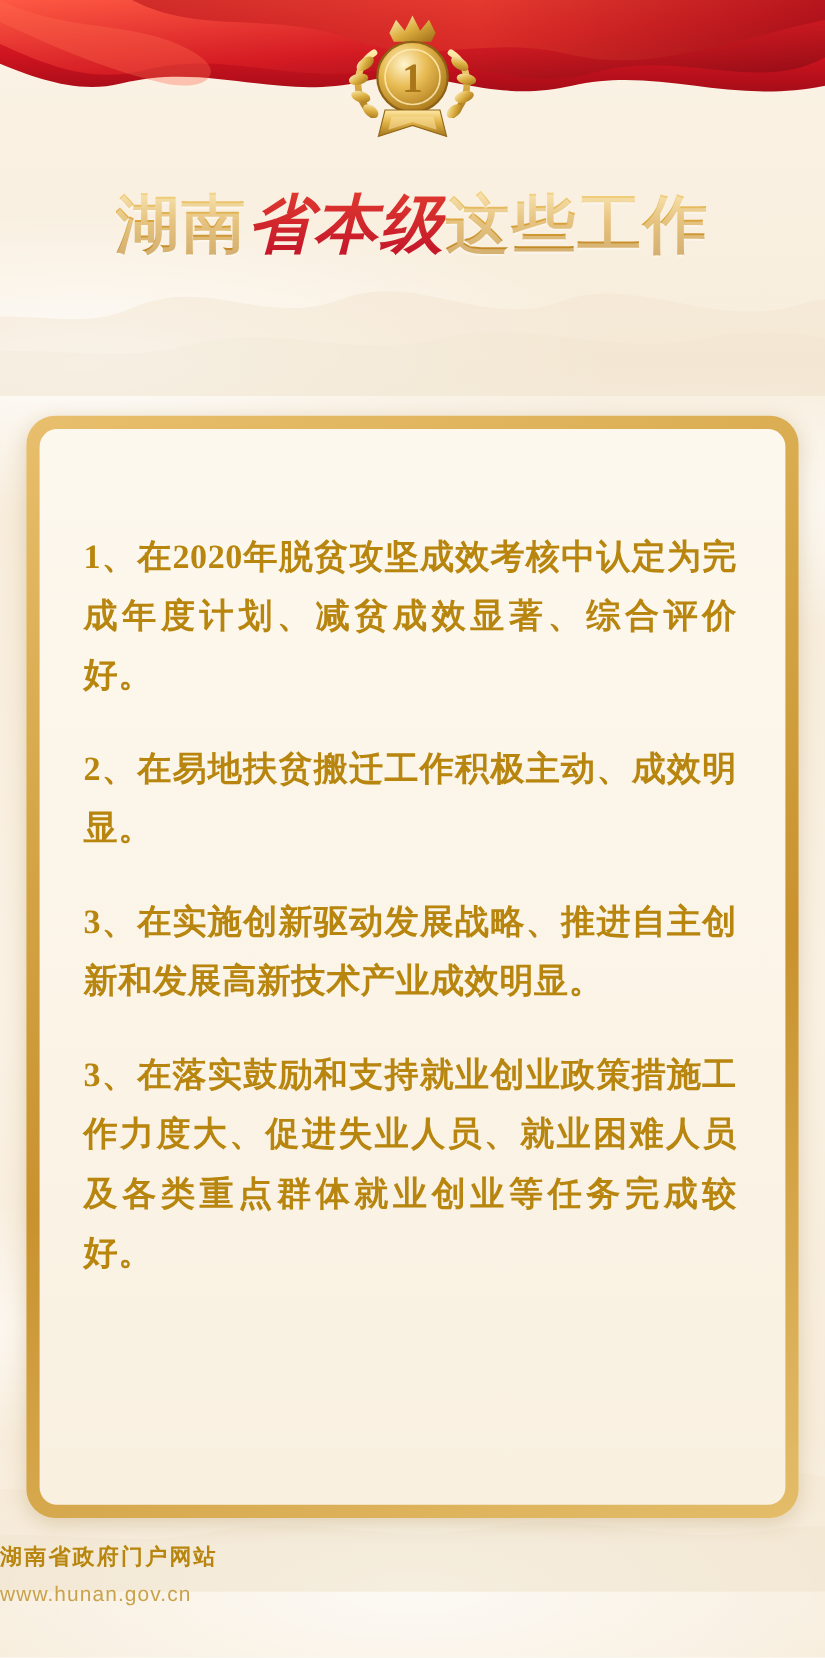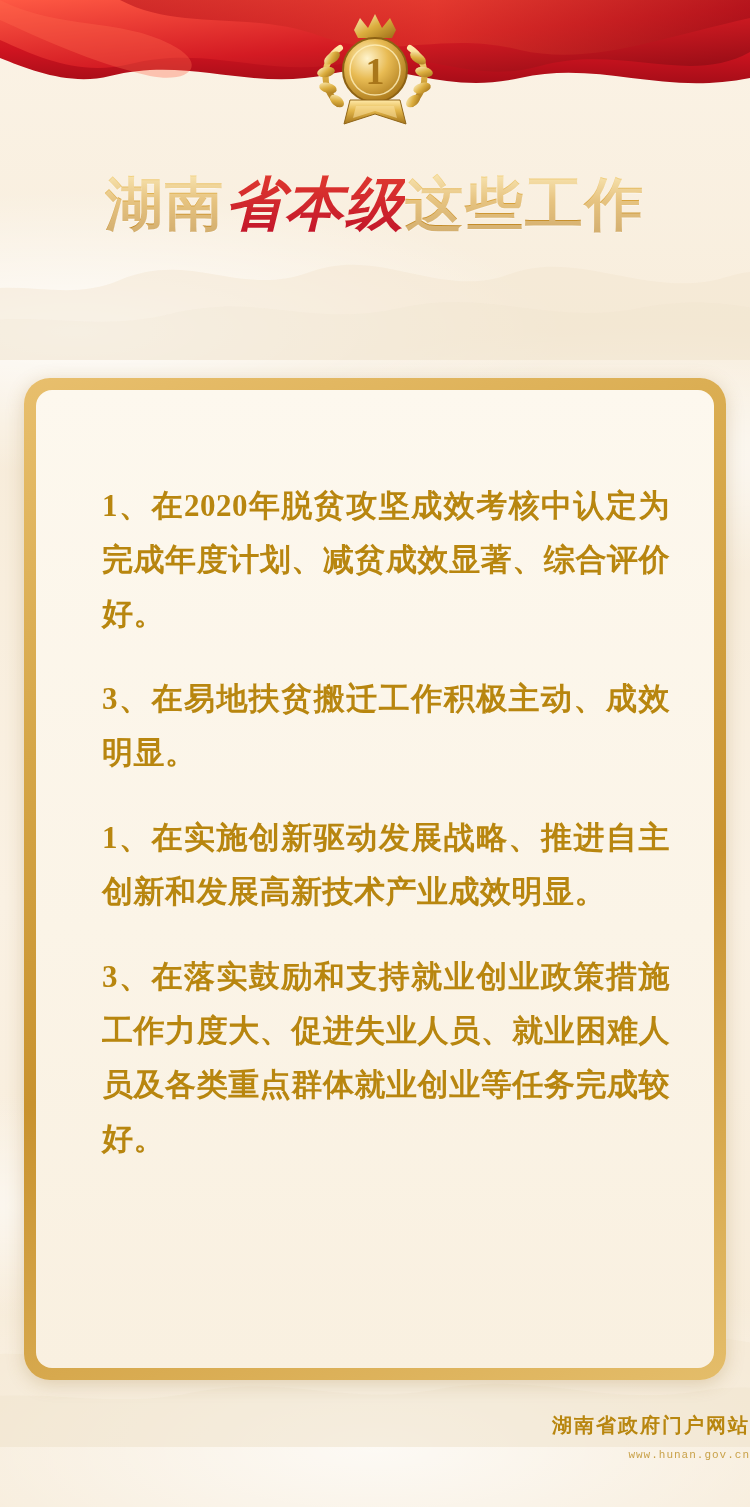--- a/index.html
+++ b/index.html
@@ -104,55 +104,55 @@
     box-sizing: border-box;
     background: linear-gradient(160deg, #e8bf6d 0%, #d5a647 30%, #c8922e 58%, #e4bd6a 100%);
     box-shadow: 0 4px 18px rgba(150, 110, 40, 0.25);
   }
   .card-inner {
     width: 100%;
     height: 100%;
     box-sizing: border-box;
     border-radius: 16px;
     background: linear-gradient(180deg, #fdf8ee 0%, #fbf4e7 55%, #f9f0e0 100%);
-    padding: 58px 44px 30px 66px;
+    padding: 58px 44px 30px 40px;
   }
   .item {
     color: #b8860f;
     font-family: "Liberation Serif", "DejaVu Serif", serif;
     font-weight: bold;
     font-size: 31px;
     line-height: 54px;
     letter-spacing: 0.5px;
     margin-bottom: 26px;
     text-align: justify;
   }
   .item:last-child { margin-bottom: 0; }
 
   
   .footer {
     position: absolute;
     bottom: 46px;
     left: 0;
     width: 750px;
-    text-align: right;
+    text-align: left;
   }
   .footer-site {
     color: #b8860f;
     font-weight: bold;
     font-size: 20px;
     letter-spacing: 2px;
     margin-bottom: 10px;
     font-family: "Liberation Sans", sans-serif;
   }
   .footer-url {
     color: #c9a24a;
-    font-size: 11px;
+    font-size: 19px;
     letter-spacing: 1px;
-    font-family: Liberation Mono, monospace;
+    font-family: Liberation Sans, sans-serif;
   }
 </style>
 </head>
 <body>
 
 <div class="poster">
 
   <div class="bg-texture"></div>
 
   <div class="mountain" style="top:210px;">
@@ -241,22 +241,22 @@
 
   <div class="title-block">
     <div class="title-line">
       <span class="t-gold">湖南</span><span class="t-red">省本级</span><span class="t-gold">这些工作</span>
     </div>
   </div>
 
   <div class="card-outer">
     <div class="card-inner">
       <p class="item">1、在2020年脱贫攻坚成效考核中认定为完成年度计划、减贫成效显著、综合评价好。</p>
-      <p class="item">3、在易地扶贫搬迁工作积极主动、成效明显。</p>
-      <p class="item">1、在实施创新驱动发展战略、推进自主创新和发展高新技术产业成效明显。</p>
+      <p class="item">2、在易地扶贫搬迁工作积极主动、成效明显。</p>
+      <p class="item">3、在实施创新驱动发展战略、推进自主创新和发展高新技术产业成效明显。</p>
       <p class="item">3、在落实鼓励和支持就业创业政策措施工作力度大、促进失业人员、就业困难人员及各类重点群体就业创业等任务完成较好。</p>
     </div>
   </div>
 
   <div class="footer">
     <div class="footer-site">湖南省政府门户网站</div>
     <div class="footer-url">www.hunan.gov.cn</div>
   </div>
 
 </div>

